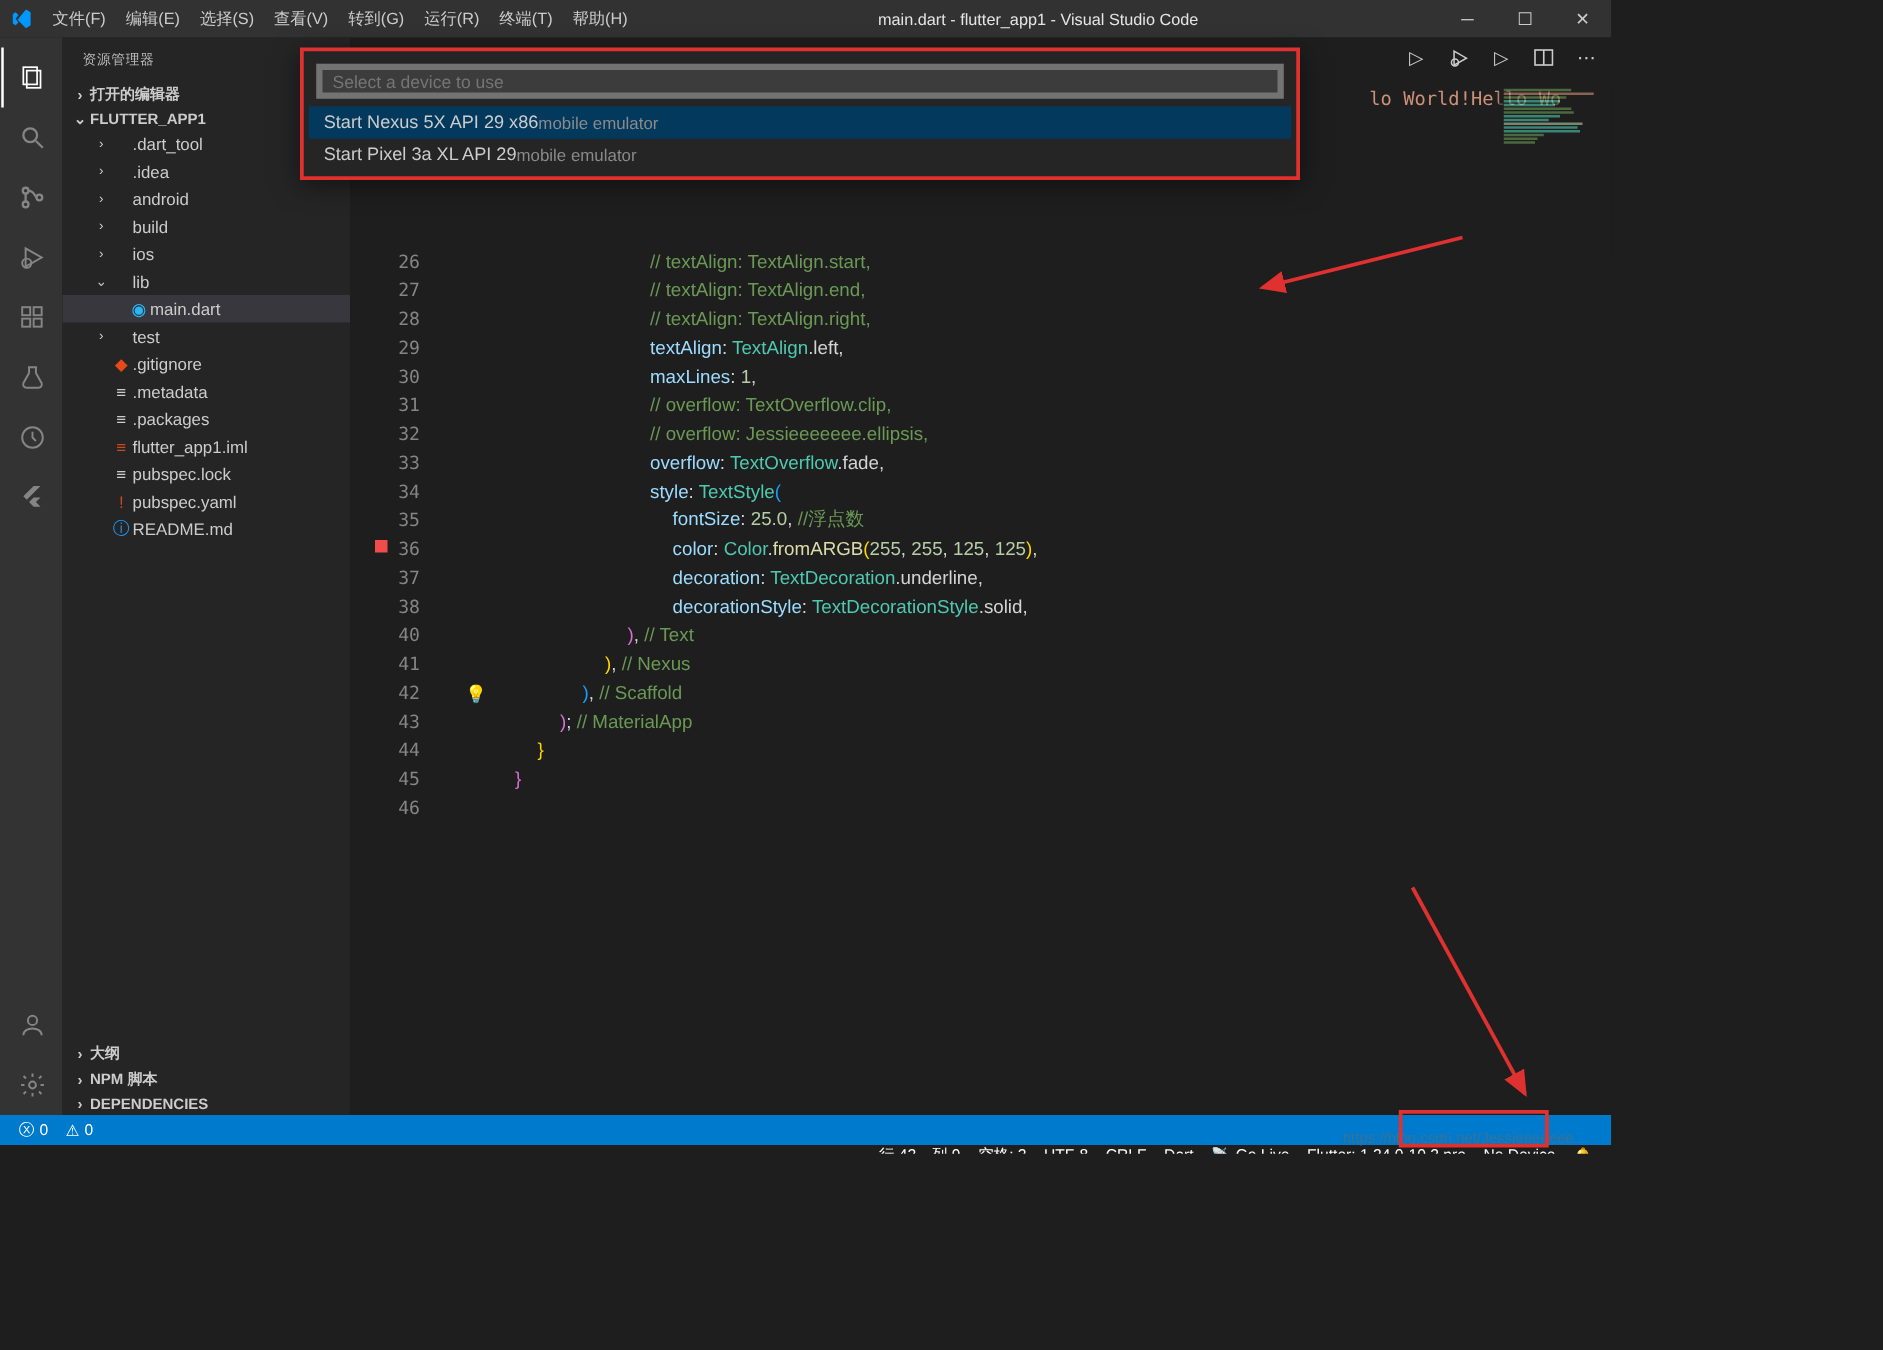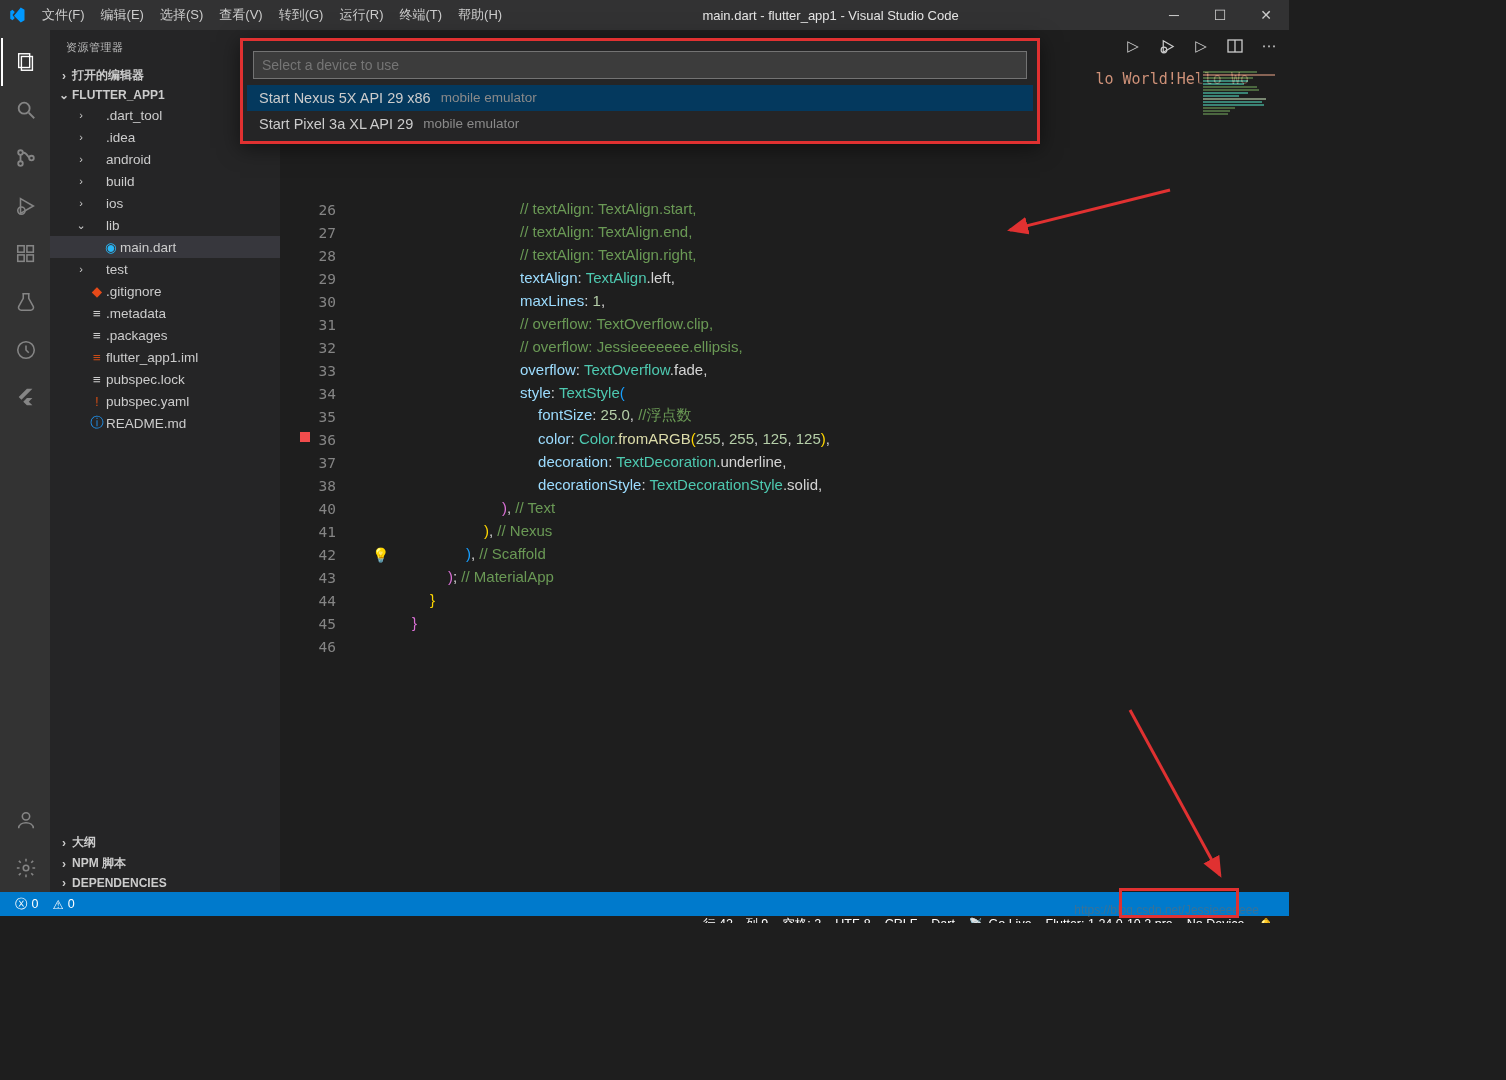--- a/index.html
+++ b/index.html
@@ -53,23 +53,23 @@
 .c-num { color:#b5cea8; }
 .c-func { color:#dcdcaa; }
 .c-brace-y { color:#ffd700; }
 .c-brace-p { color:#da70d6; }
 .c-brace-b { color:#179fff; }
 .status-bar { height:24px; background:#007acc; display:flex; align-items:center; color:#fff; font-size:12.5px; padding:0 8px; }
 .status-bar .sb-item { padding:0 7px; display:flex; align-items:center; gap:4px; }
 .status-bar .sb-right { margin-left:auto; display:flex;margin-top:40px; }
 .quickpick { position:absolute; left:240px; top:38px; width:800px; background:#252526; border:3px solid #e03131; box-shadow:0 4px 20px rgba(0,0,0,.5); z-index:50; padding:4px; }
 .qp-input { margin:6px; }
-.qp-input input { width:100%; height:28px; background:#3c3c3c; border:1px solid #737373; color:#ccc; padding:0 8px; font-size:14px; outline:none; }
+.qp-input input { width:100%; height:28px; background:#3c3c3c; border:5px solid #737373; color:#ccc; padding:0 8px; font-size:14px; outline:none; }
 .qp-list { }
-.qp-item { padding:5px 12px; font-size:14.5px; color:#ccc; display:flex; align-items:flex-start; gap:10px; }
+.qp-item { padding:5px 12px; font-size:14.5px; color:#ccc; display:flex; align-items:center; }
 .qp-item.sel { background:#04395e; }
 .qp-item .sub { color:#8a8a8a; font-size:13.5px; }
 .red-box-bottom { position:absolute; right:50px; bottom:5px; width:120px; height:30px; border:3px solid #e03131; z-index:40; pointer-events:none; }
 .arrow-svg { position:absolute; pointer-events:none; z-index:45; }
 .watermark { position:absolute; right:30px; bottom:6px; color:#6b6b6b; font-size:12px; opacity:.55; z-index:30; }
 </style>
 </head>
 <body>
 
 <div class="title-bar">

